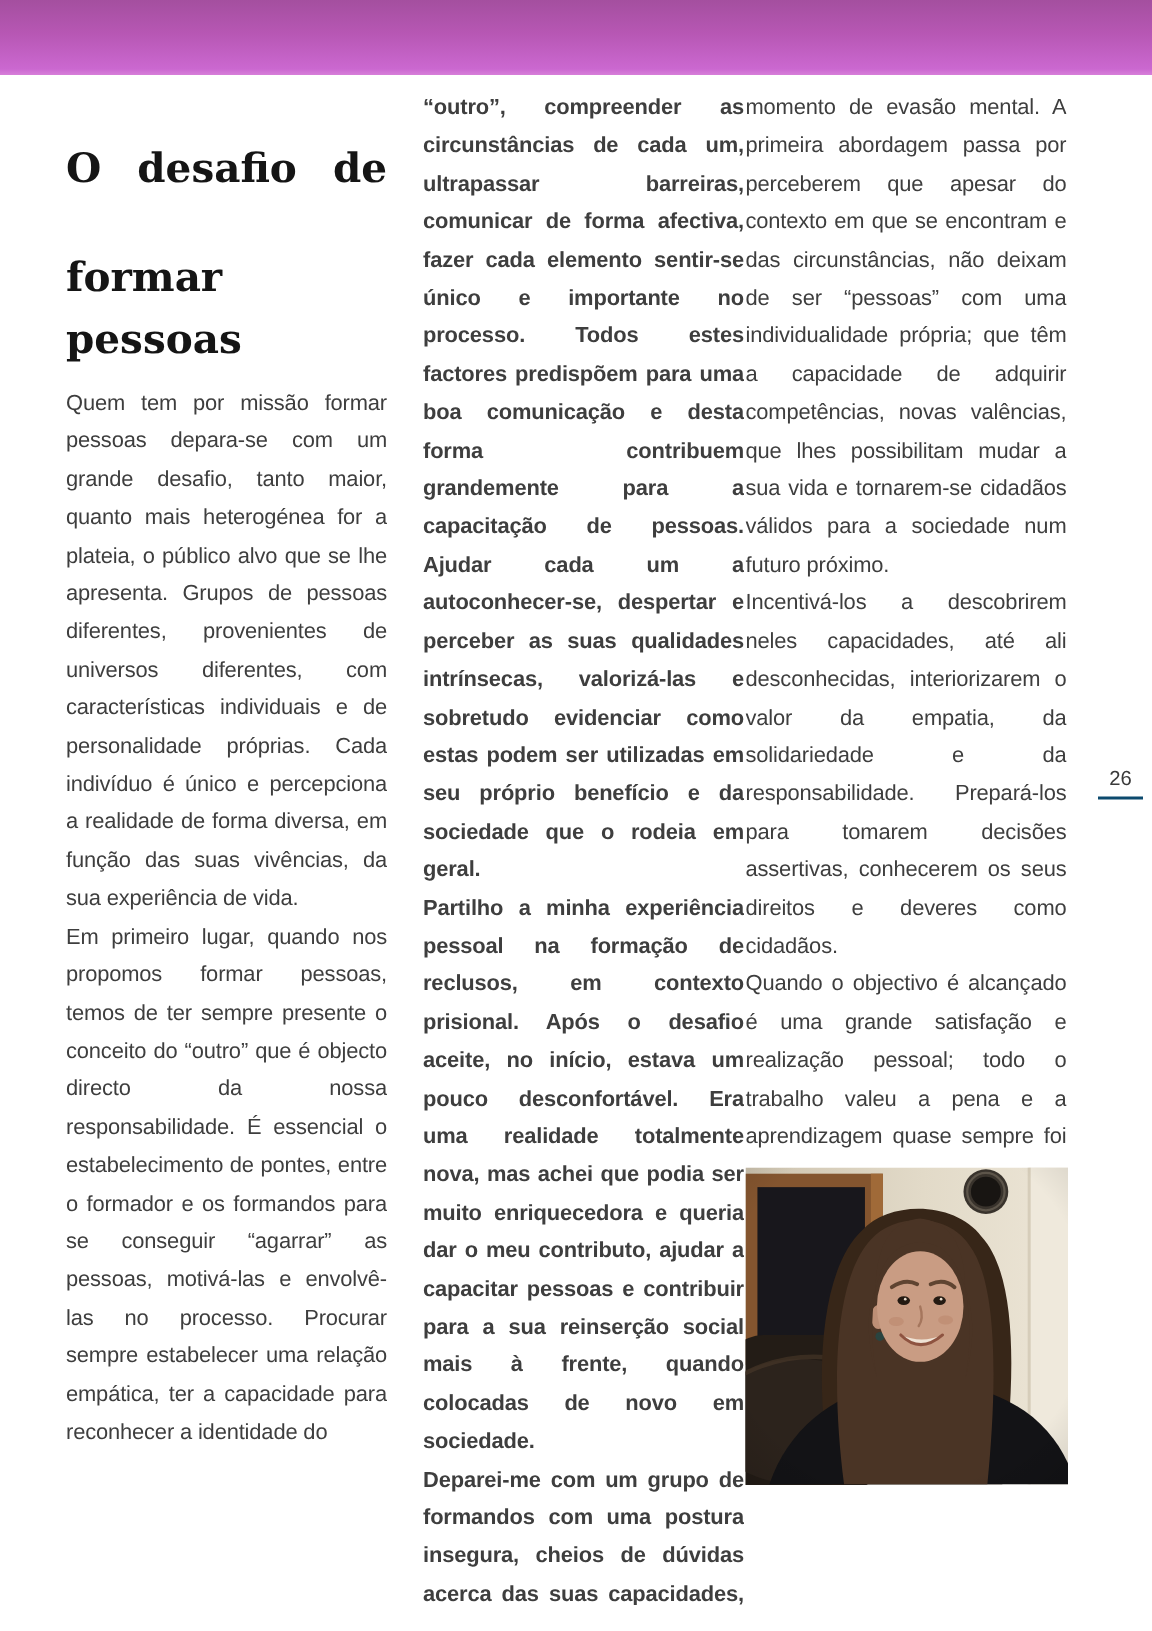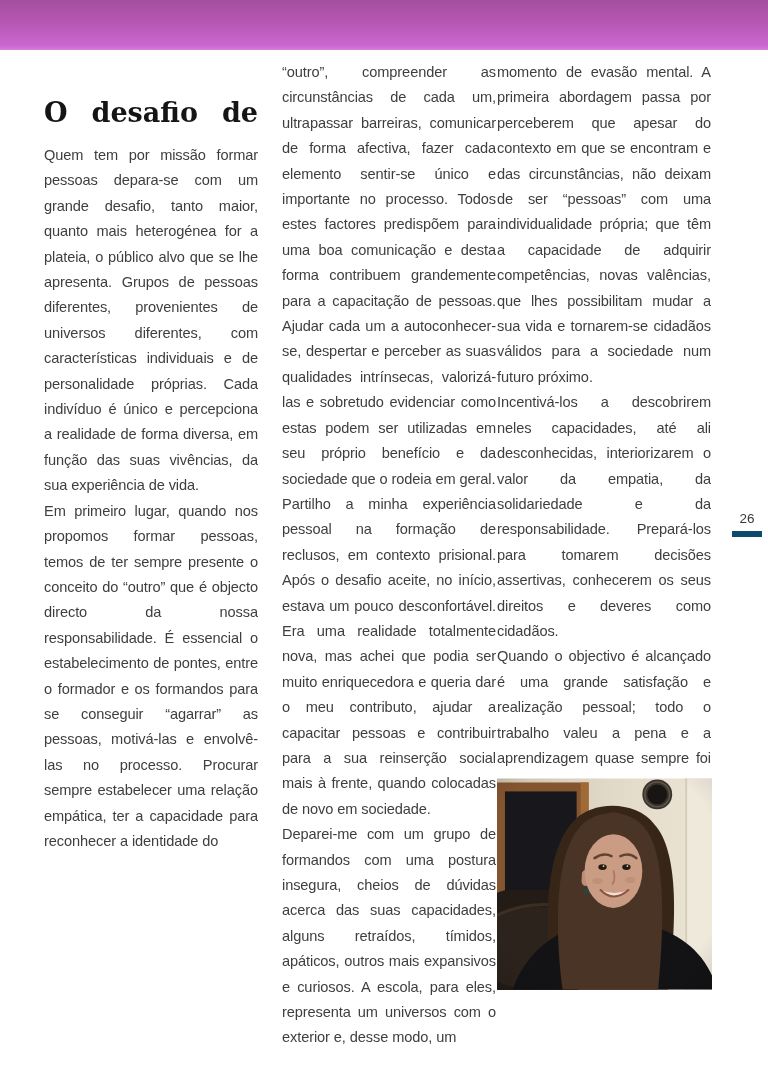--- a/index.html
+++ b/index.html
@@ -13,21 +13,21 @@
   }
   .accent-bar{
     position:absolute;top:0;left:0;width:768px;height:50px;
     background:linear-gradient(180deg,#a44f9f 0%,#b757b4 45%,#cb68d0 92%,#d77fd9 100%);
   }
   .content{
     position:absolute;top:60px;left:44px;
     display:flex;align-items:flex-start;
   }
   .col{width:214px;}
-  .col-2{margin-left:24px;}
+  .col-2{margin-left:24px;font-weight:bold;}
   .col-3{margin-left:1px;}
   .col-1,.col-2{height:1010px;overflow:hidden;}
   .article-title{
     font-family:"DejaVu Serif","Liberation Serif",serif;
     font-weight:700;color:#151515;
     font-size:27px;line-height:41px;
     margin:2px 0 10px 0;
   }
   .title-line{text-align:justify;margin-top:32px;}
   .title-line-1{text-align-last:justify;}
@@ -40,37 +40,38 @@
   }
   .col3-text{height:712px;overflow:hidden;}
   .figure{margin-top:6px;width:215px;}
   .photo{display:block;width:215px;height:212px;}
   .caption{margin-top:10px;text-align:right;line-height:25px;}
   .caption .author-name{font-weight:700;color:#262626;font-size:15px;}
   .caption .author-role{color:#3e3e3e;font-size:15px;}
   .page-number{
     position:absolute;top:511px;right:6px;width:30px;
     text-align:center;font-size:13.5px;color:#3a3a3a;
-    padding-bottom:5px;border-bottom:6px solid #0c4a6e;
+    padding-bottom:5px;border-bottom:2px solid #0c4a6e;
   }
 </style>
 </head>
 <body>
 
 <div class="page">
 
   <div class="accent-bar"></div>
 
   <div class="page-number">26</div>
 
   <div class="content">
 
     <div class="col col-1">
       <div class="article-title">
         <div class="title-line title-line-1">O desafio de</div>
+        <div class="title-line title-line-2">formar pessoas</div>
       </div>
       <div class="bodytext">
         <p>Quem tem por missão formar pessoas depara-se com um grande desafio, tanto maior, quanto mais heterogénea for a plateia, o público alvo que se lhe apresenta. Grupos de pessoas diferentes, provenientes de universos diferentes, com características individuais e de personalidade próprias. Cada indivíduo é único e percepciona a realidade de forma diversa, em função das suas vivências, da sua experiência de vida.</p>
         <p>Em primeiro lugar, quando nos propomos formar pessoas, temos de ter sempre presente o conceito do “outro” que é objecto directo da nossa responsabilidade. É essencial o estabelecimento de pontes, entre o formador e os formandos para se conseguir “agarrar” as pessoas, motivá-las e envolvê-las no processo. Procurar sempre estabelecer uma relação empática, ter a capacidade para reconhecer a identidade do</p>
       </div>
     </div>
 
     <div class="col col-2">
       <div class="bodytext">
         <p>“outro”, compreender as circunstâncias de cada um, ultrapassar barreiras, comunicar de forma afectiva, fazer cada elemento sentir-se único e importante no processo. Todos estes factores predispõem para uma boa comunicação e desta forma contribuem grandemente para a capacitação de pessoas. Ajudar cada um a autoconhecer-se, despertar e perceber as suas qualidades intrínsecas, valorizá-las e sobretudo evidenciar como estas podem ser utilizadas em seu próprio benefício e da sociedade que o rodeia em geral.</p>

